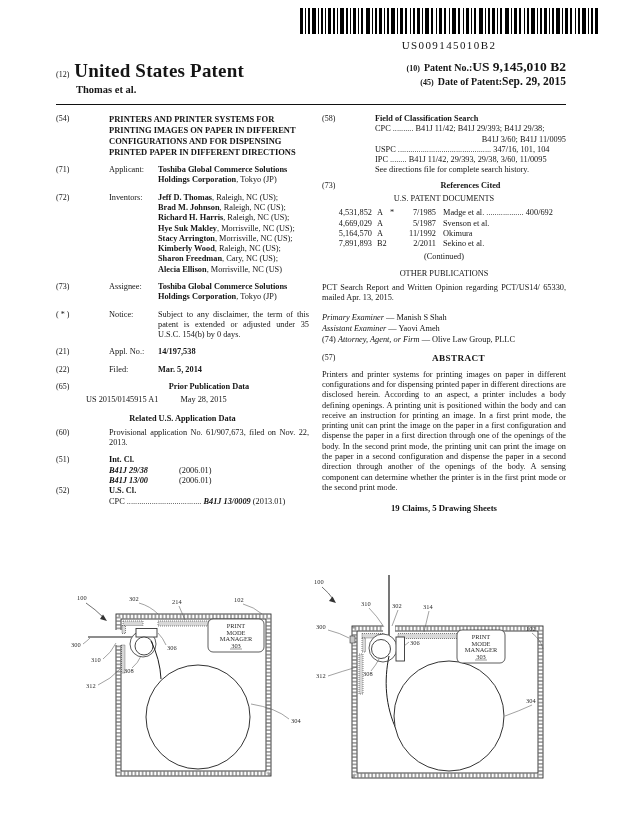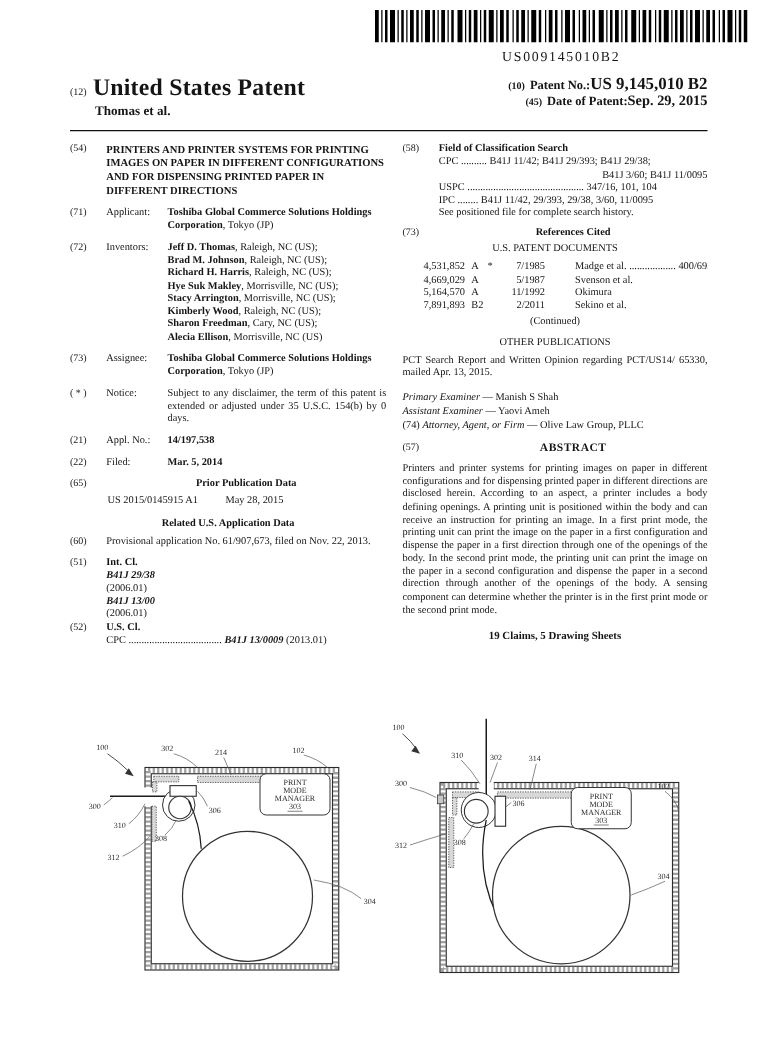--- a/index.html
+++ b/index.html
@@ -18,41 +18,41 @@
   .h-row{display:flex;align-items:baseline;justify-content:flex-end;line-height:13px;}
   .h-row .h-lab{font-weight:bold;font-size:10px;white-space:nowrap;}
   .h-row .h-num2{font-size:8px;margin-right:4px;}
   .h-patno{font-size:13.5px;font-weight:bold;white-space:nowrap;}
   .h-date{font-size:11.5px;font-weight:bold;white-space:nowrap;}
   .rule{position:absolute;left:56px;top:104px;width:510px;height:0;border-top:1.6px solid #111;}
   
   .col{position:absolute;top:114px;font-size:8.3px;line-height:1.24;}
   .col-left{left:56px;width:253px;}
   .col-right{left:322px;width:244px;}
-  .entry{display:flex;margin-bottom:7px;}
+  .entry{display:flex;margin-bottom:7px;gap:24px;}
   .num{width:29px;flex:none;font-size:8px;}
   .ebody{flex:1;min-width:0;}
   .title-text{font-weight:bold;font-size:8.5px;line-height:1.3;}
   .kv{display:flex;}
   .kv .lab{width:49px;flex:none;}
   .kv .val{flex:1;}
   .b{font-weight:bold;}
   .bi{font-weight:bold;font-style:italic;}
   .i{font-style:italic;}
   .just{text-align:justify;}
   .cheading{text-align:center;font-weight:bold;}
   .pubrow{display:flex;gap:22px;padding-left:30px;margin-top:3px;}
-  .iclrow{display:flex;flex-direction:column;}
+  .iclrow{display:flex;}
   .iclrow .icode{width:70px;flex:none;}
   .fieldline2{text-align:right;}
   .pt-row{display:flex;white-space:nowrap;}
   .pt-no{width:44px;flex:none;text-align:right;padding-right:5px;}
   .pt-kind{width:13px;flex:none;}
   .pt-star{width:10px;flex:none;}
-  .pt-date{width:36px;flex:none;text-align:right;padding-right:24px;}
+  .pt-date{width:36px;flex:none;text-align:right;padding-right:7px;}
   .pt-cite{flex:1;overflow:hidden;}
   .pt-table{margin:4px 0 3px 6px;}
   .centered-note{text-align:center;margin:3px 0 4px;}
   .examiners{margin-top:9px;}
   .examiners p{margin:0 0 1px;}
   .abshead{display:flex;margin:8px 0 5px;justify-content:flex-end;}
   .abshead .abstitle{flex:1;text-align:center;font-weight:bold;font-size:9.2px;letter-spacing:.4px;}
   .claims{text-align:center;font-weight:bold;font-size:8.7px;margin-top:10px;}
   
   .fig{position:absolute;}
@@ -201,21 +201,21 @@
 
   <div class="col col-right">
     <div class="entry" style="margin-bottom:5px;">
       <span class="num">(58)</span>
       <span class="ebody">
         <div class="b">Field of Classification Search</div>
         <div>CPC ..........  B41J 11/42;  B41J 29/393;  B41J 29/38;</div>
         <div class="fieldline2">B41J 3/60;  B41J 11/0095</div>
         <div>USPC ............................................. 347/16, 101, 104</div>
         <div>IPC  ........  B41J 11/42, 29/393, 29/38, 3/60, 11/0095</div>
-        <div>See positioned file for complete search history.</div>
+        <div>See directions file for complete search history.</div>
       </span>
     </div>
 
     <div class="entry" style="margin-bottom:3px;">
       <span class="num">(73)</span>
       <span class="ebody cheading">References Cited</span>
     </div>
     <div class="centered-note">U.S. PATENT DOCUMENTS</div>
 
     <div class="pt-table">

